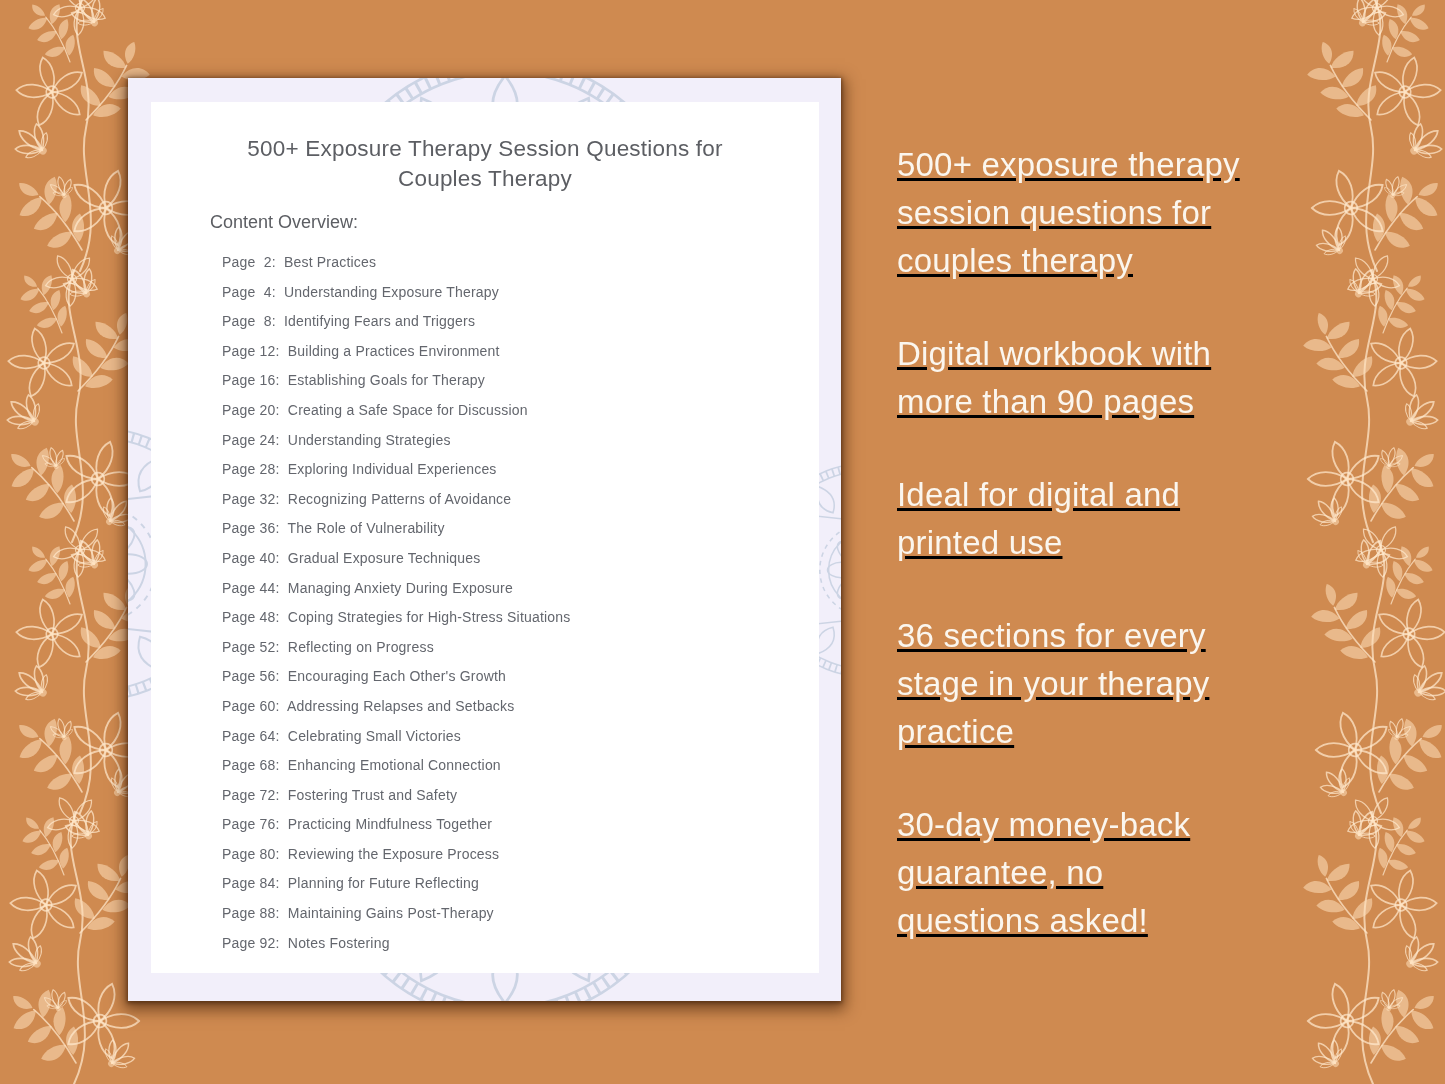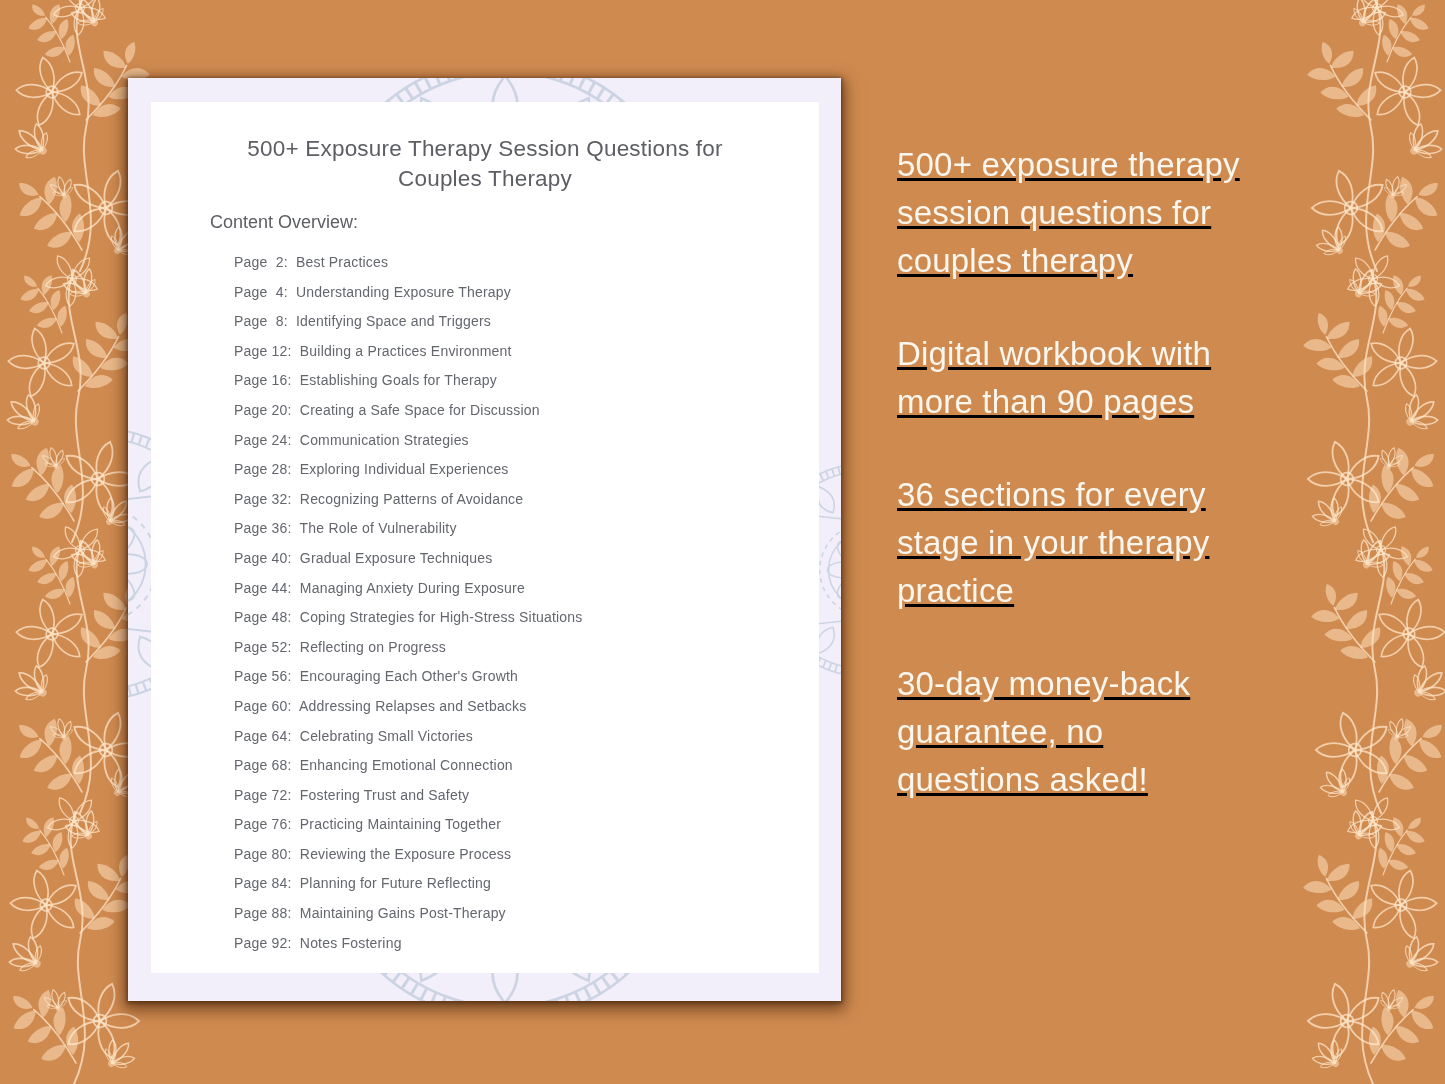--- a/index.html
+++ b/index.html
@@ -50,21 +50,21 @@
     font-size:22.5px;line-height:30px;color:var(--title-text);
     letter-spacing:0.2px;
   }
   .overview-label{
     position:absolute;top:110px;left:59px;
     font-size:18px;color:var(--title-text);
   }
   .toc{position:absolute;top:146px;left:71px;width:560px;}
   .toc-row{
     white-space:pre;font-size:14px;line-height:29.6px;
-    color:var(--toc-text);letter-spacing:0.2px;margin-left:12px;
+    color:var(--toc-text);letter-spacing:0.2px;
   }
 
   
   .marketing{position:absolute;left:897px;top:141px;width:450px;z-index:2;text-decoration:underline;}
   .claim{
     white-space:pre-line;color:var(--marketing-text);
     font-size:33px;line-height:48px;font-weight:400;
     margin:0 0 45px 0;letter-spacing:0.2px;
   }
 </style>
@@ -187,52 +187,54 @@
       <use href="#mandala" transform="scale(1.1)"></use>
     </svg>
 
     <div class="sheet">
       <div class="doc-title">500+ Exposure Therapy Session Questions for
 Couples Therapy</div>
       <div class="overview-label">Content Overview:</div>
       <div class="toc" id="toc">
           <div class="toc-row">Page  2:  Best Practices</div>
           <div class="toc-row">Page  4:  Understanding Exposure Therapy</div>
-          <div class="toc-row">Page  8:  Identifying Space and Triggers</div>
+          <div class="toc-row">Page  8:  Identifying Fears and Triggers</div>
           <div class="toc-row">Page 12:  Building a Practices Environment</div>
           <div class="toc-row">Page 16:  Establishing Goals for Therapy</div>
           <div class="toc-row">Page 20:  Creating a Safe Space for Discussion</div>
-          <div class="toc-row">Page 24:  Communication Strategies</div>
+          <div class="toc-row">Page 24:  Understanding Strategies</div>
           <div class="toc-row">Page 28:  Exploring Individual Experiences</div>
           <div class="toc-row">Page 32:  Recognizing Patterns of Avoidance</div>
           <div class="toc-row">Page 36:  The Role of Vulnerability</div>
           <div class="toc-row">Page 40:  Gradual Exposure Techniques</div>
           <div class="toc-row">Page 44:  Managing Anxiety During Exposure</div>
           <div class="toc-row">Page 48:  Coping Strategies for High-Stress Situations</div>
           <div class="toc-row">Page 52:  Reflecting on Progress</div>
           <div class="toc-row">Page 56:  Encouraging Each Other's Growth</div>
           <div class="toc-row">Page 60:  Addressing Relapses and Setbacks</div>
           <div class="toc-row">Page 64:  Celebrating Small Victories</div>
           <div class="toc-row">Page 68:  Enhancing Emotional Connection</div>
           <div class="toc-row">Page 72:  Fostering Trust and Safety</div>
-          <div class="toc-row">Page 76:  Practicing Maintaining Together</div>
+          <div class="toc-row">Page 76:  Practicing Mindfulness Together</div>
           <div class="toc-row">Page 80:  Reviewing the Exposure Process</div>
           <div class="toc-row">Page 84:  Planning for Future Reflecting</div>
           <div class="toc-row">Page 88:  Maintaining Gains Post-Therapy</div>
           <div class="toc-row">Page 92:  Notes Fostering</div>
         </div>
     </div>
   </div>
 
   <div class="marketing">
     <p class="claim">500+ exposure therapy
 session questions for
 couples therapy</p>
     <p class="claim">Digital workbook with
 more than 90 pages</p>
+    <p class="claim">Ideal for digital and
+printed use</p>
     <p class="claim">36 sections for every
 stage in your therapy
 practice</p>
     <p class="claim">30-day money-back
 guarantee, no
 questions asked!</p>
   </div>
 
 </div>
 

